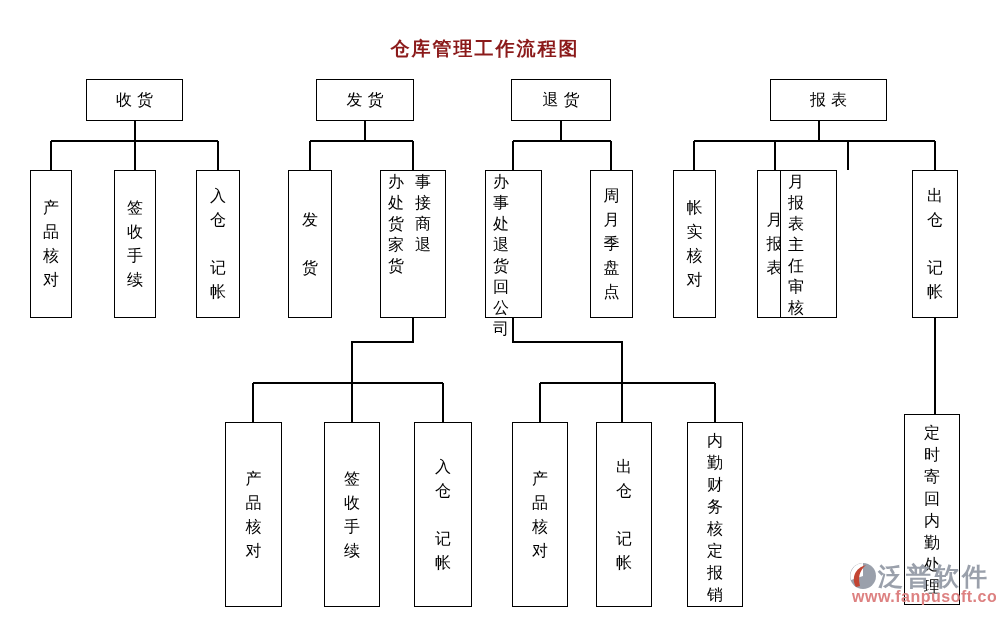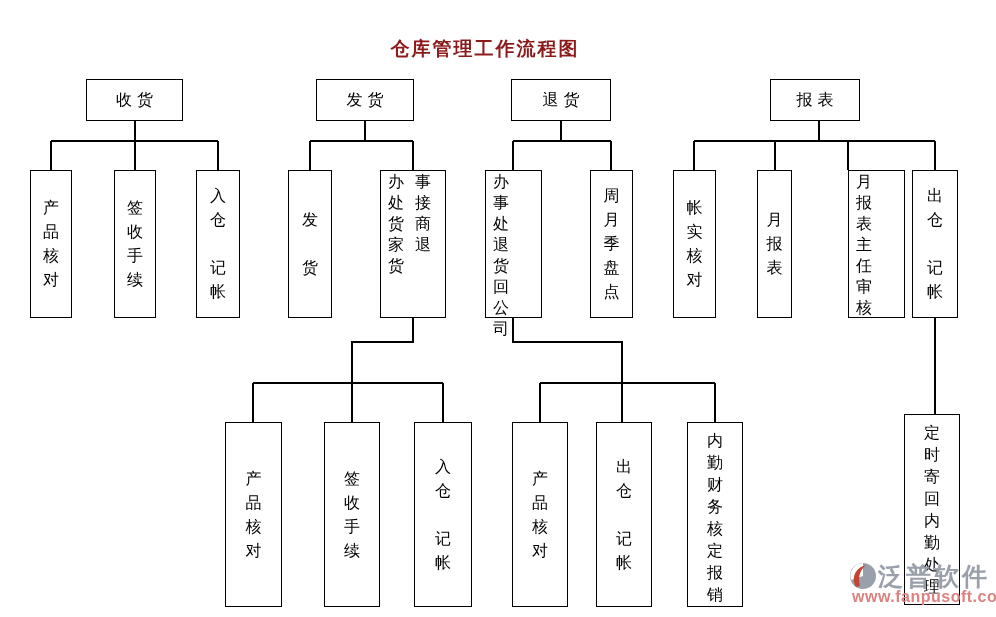--- a/index.html
+++ b/index.html
@@ -43,21 +43,21 @@
       M413 318 V342 H352 V383 M253 383 H443 M253 383 V422 M352 383 V422 M443 383 V422
       M513 318 V342 H622 V383 M540 383 H715 M540 383 V422 M622 383 V422 M715 383 V422
       M935 318 V414"></path>
   </svg>
 
   <div class="title">仓库管理工作流程图</div>
 
   <div class="box hdr" style="left:86px;top:79px;width:97px;height:42px;">收货</div>
   <div class="box hdr" style="left:316px;top:79px;width:98px;height:42px;">发货</div>
   <div class="box hdr" style="left:511px;top:79px;width:100px;height:42px;">退货</div>
-  <div class="box hdr" style="left:770px;top:79px;width:90px;height:42px;">报表</div>
+  <div class="box hdr" style="left:770px;top:79px;width:117px;height:42px;">报表</div>
 
   <div class="box vc" style="left:30px;top:170px;width:42px;height:148px;">产
 品
 核
 对</div>
   <div class="box vc" style="left:114px;top:170px;width:42px;height:148px;">签
 收
 手
 续</div>
   <div class="box vc" style="left:196px;top:170px;width:44px;height:148px;">入
@@ -85,21 +85,21 @@
 盘
 点</div>
 
   <div class="box vc" style="left:673px;top:170px;width:43px;height:148px;">帐
 实
 核
 对</div>
   <div class="box vc" style="left:757px;top:170px;width:35px;height:148px;">月
 报
 表</div>
-  <div class="box c2" style="left:848px;top:170px;width:57px;height:148px;">月报
+  <div class="box c2" style="left:780px;top:170px;width:57px;height:148px;">月报
 表主
 任审
 核</div>
   <div class="box vc" style="left:912px;top:170px;width:46px;height:148px;">出
 仓
 
 记
 帐</div>
 
   <div class="box vc" style="left:225px;top:422px;width:57px;height:185px;">产

